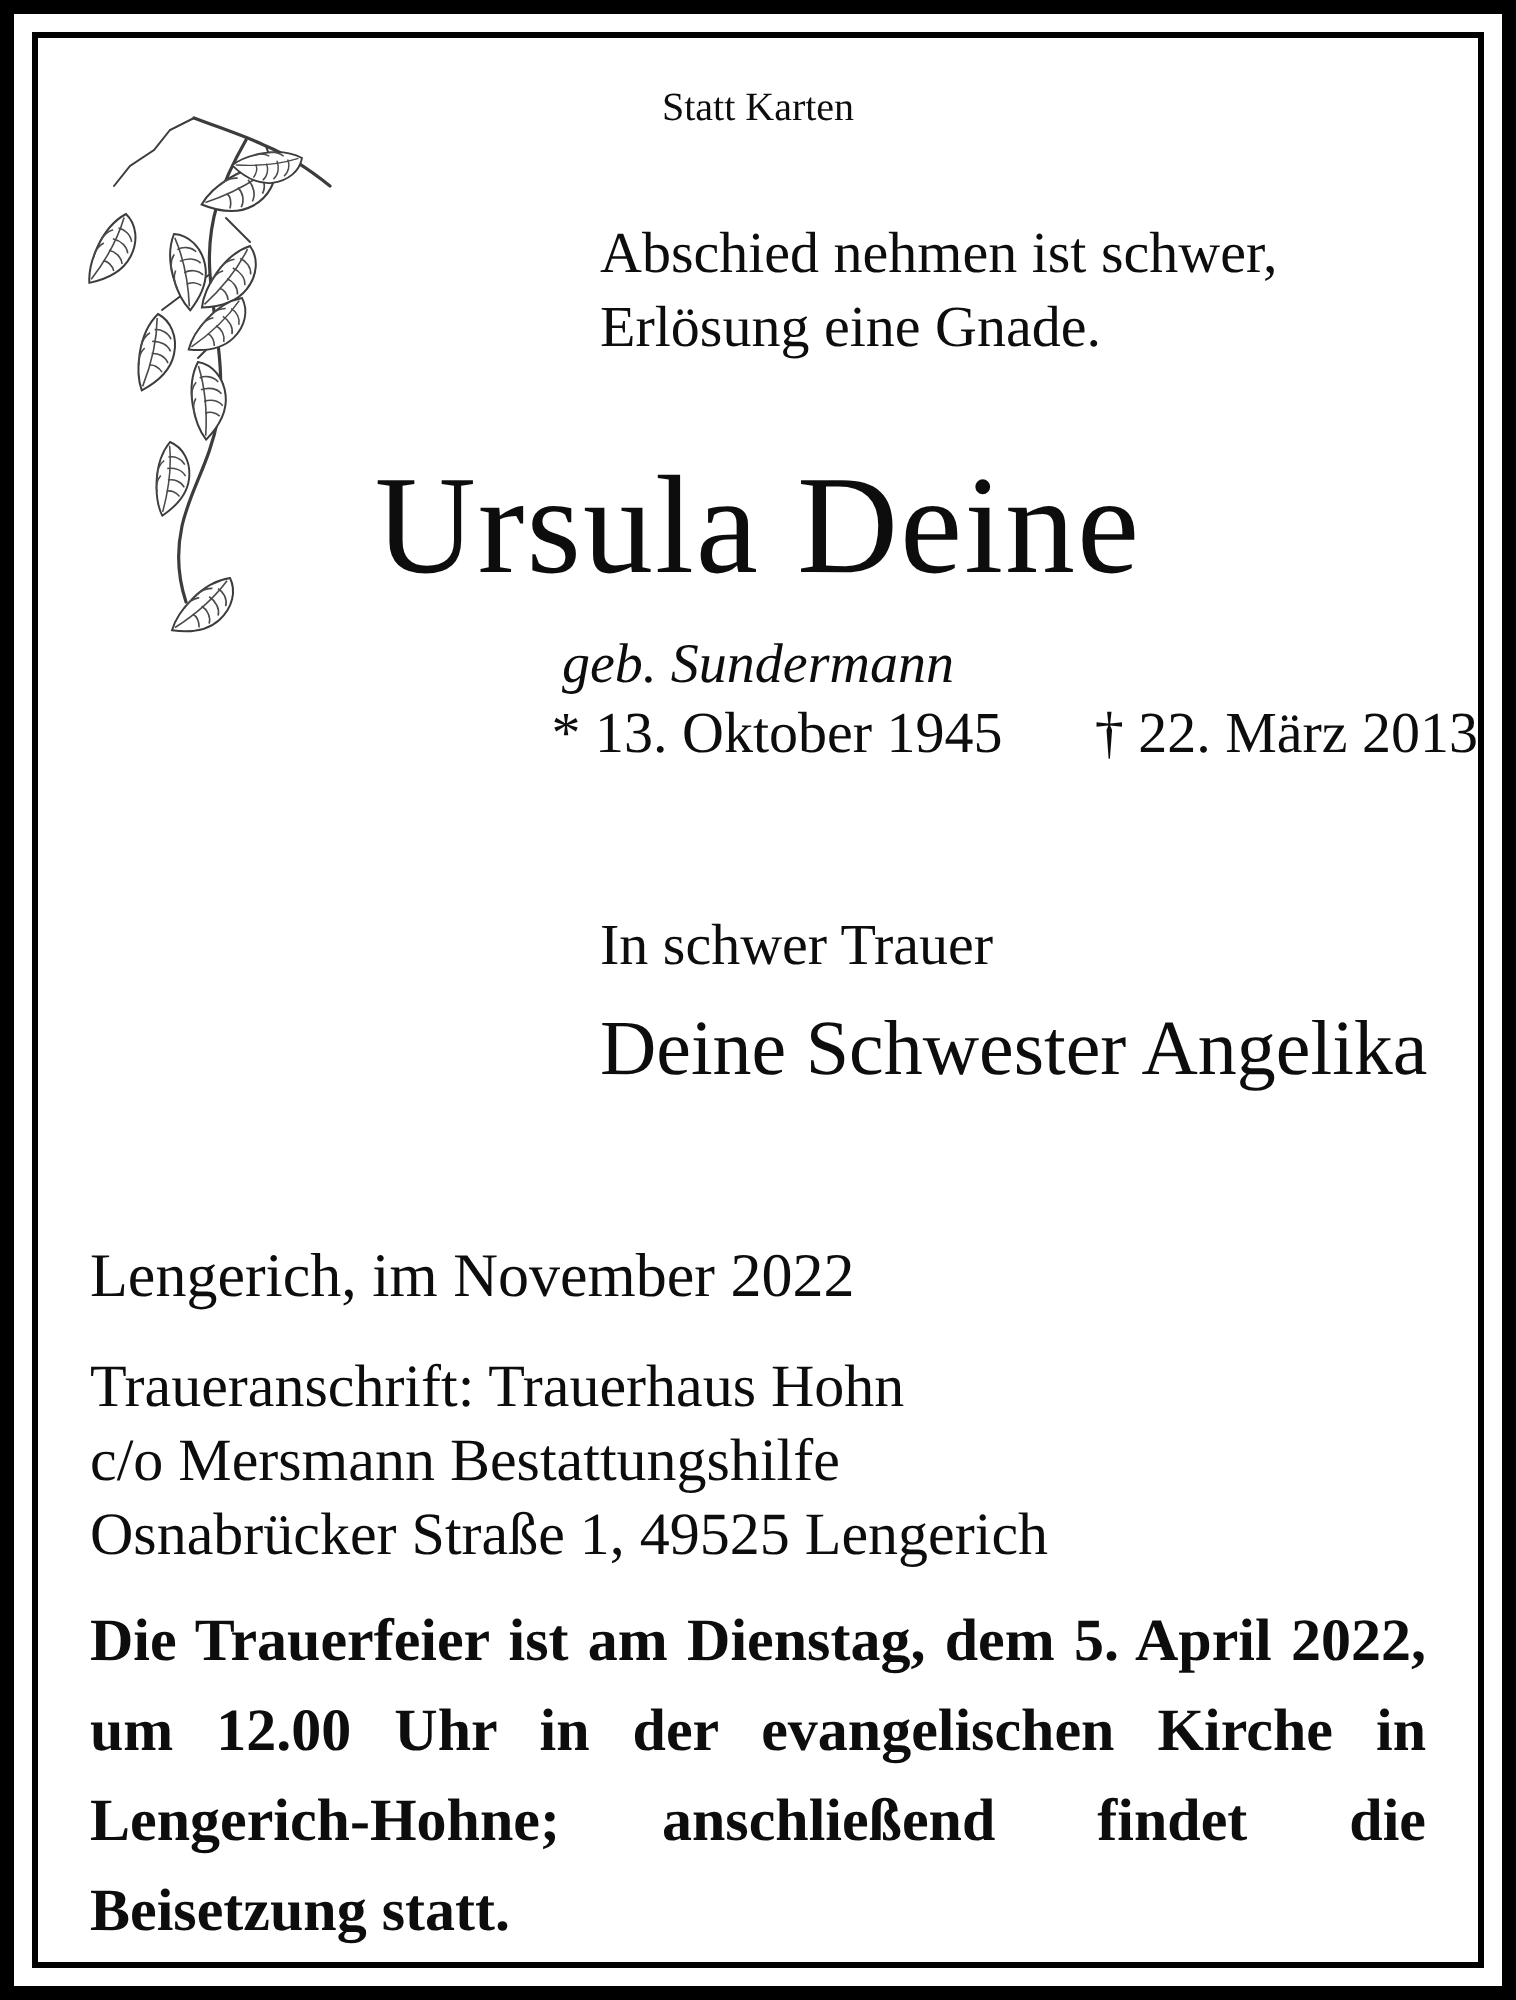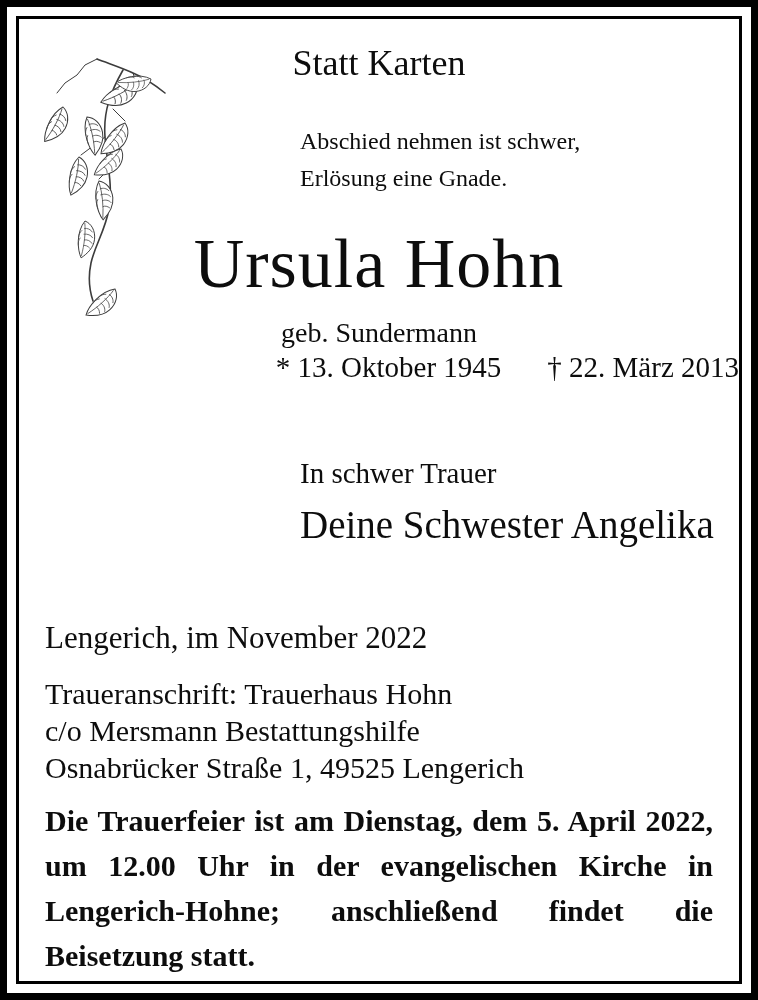--- a/index.html
+++ b/index.html
@@ -13,24 +13,24 @@
     color: #0d0d0d;
     overflow: hidden;
   }
   .inner-frame {
     position: absolute;
     top: 9px; left: 9px; right: 9px; bottom: 9px;
     border: 3px solid #000;
   }
   .abs { position: absolute; }
   .centered { left: 0; width: 100%; text-align: center; }
-  .statt        { top: 23px;  font-size: 36px; line-height: 1.2; }
-  .verse        { left: 281px; top: 104px; font-size: 24px; line-height: 37px; }
+  .statt        { top: 23px;  font-size: 20px; line-height: 1.2; }
+  .verse        { left: 281px; top: 90px; font-size: 29px; line-height: 37px; }
   .name         { top: 210px; font-size: 70px; line-height: 1; letter-spacing: 1px; }
-  .maiden       { top: 297px; font-size: 28px; line-height: 1.2; }
+  .maiden       { top: 297px; font-size: 28px; line-height: 1.2; font-style: italic; }
   .dates        { top: 331px; left: 0; width: 100%; display: flex; justify-content: flex-end; gap: 46px; font-size: 29px; line-height: 1.2; }
   .stiller      { left: 281px; top: 437px; font-size: 29px; line-height: 1.2; }
   .mourner      { left: 281px; top: 483px; font-size: 39px; line-height: 1.2; }
   .placedate    { left: 26px; top: 600px; font-size: 31px; line-height: 1.2; }
   .address      { left: 26px; top: 656px; font-size: 30px; line-height: 37px; }
   .funeral      { left: 26px; top: 779px; width: 668px; font-size: 30px; line-height: 45px; font-weight: bold; }
   .funeral .jline { text-align: justify; text-align-last: justify; white-space: nowrap; }
   .funeral .lline { text-align: left; }
   .branch-wrap  { left: 14px; top: 30px; width: 150px; height: 295px; }
   .branch-wrap svg { width: 100%; height: 100%; }
@@ -85,21 +85,21 @@
       </svg>
     </div>
 
     <div class="abs centered statt">Statt Karten</div>
 
     <div class="abs verse">
       <div>Abschied nehmen ist schwer,</div>
       <div>Erlösung eine Gnade.</div>
     </div>
 
-    <div class="abs centered name">Ursula Hohn</div>
+    <div class="abs centered name">Ursula Deine</div>
 
     <div class="abs centered maiden">geb. Sundermann</div>
 
     <div class="abs dates">
       <span>* 13. Oktober 1945</span>
       <span>† 22. März 2013</span>
     </div>
 
     <div class="abs stiller">In schwer Trauer</div>
 

